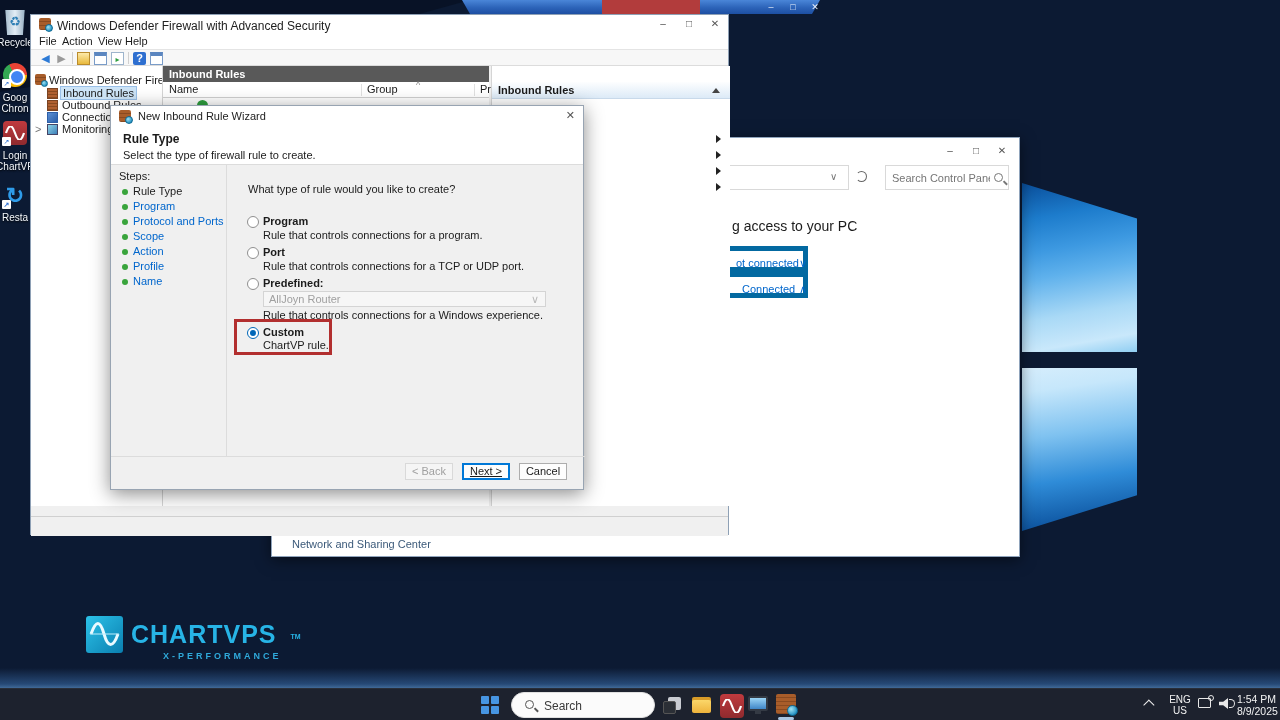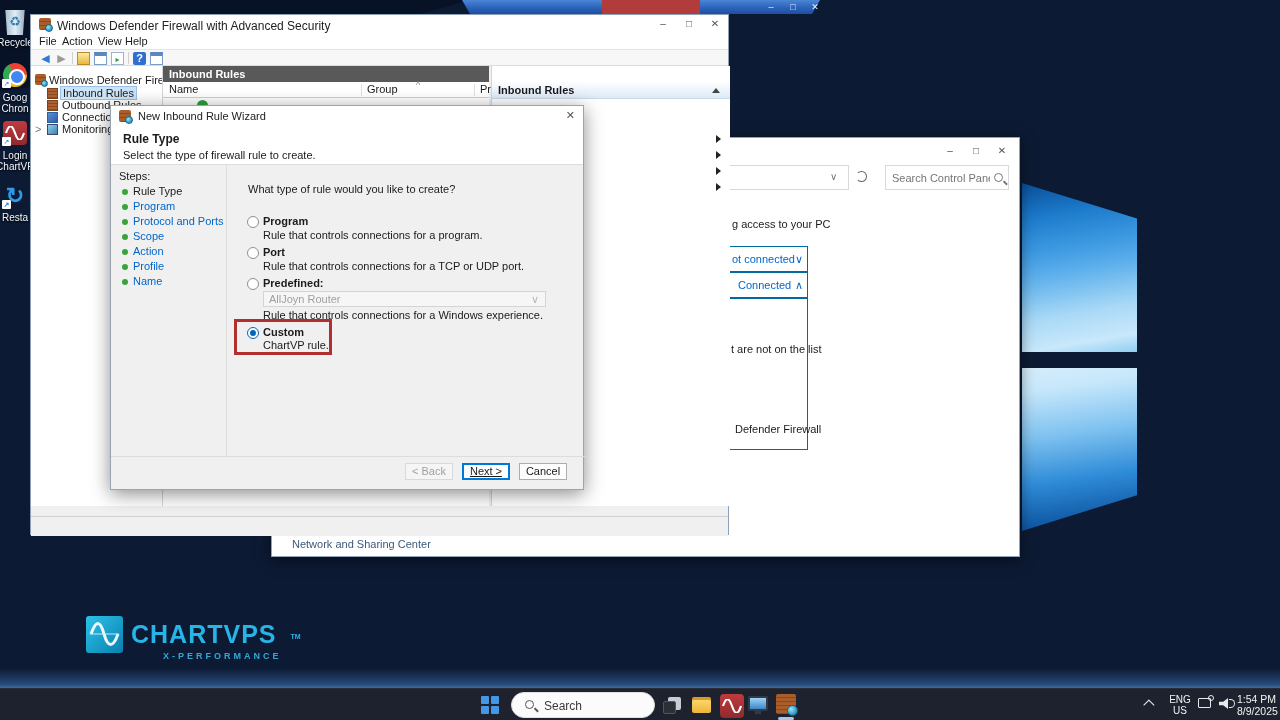--- a/index.html
+++ b/index.html
@@ -58,23 +58,23 @@
   .cap-btn { width:26px; height:16px; color:#555; font-size:10px; line-height:16px; text-align:center; }
 
   
   .bricks { background:repeating-linear-gradient(180deg,#a85d2a 0 3px,#8a4a20 3px 4px); border-radius:2px; }
   .bricks i { position:absolute; right:-2px; bottom:-2px; border-radius:50%;
     background:radial-gradient(circle at 35% 35%,#9fe2f2,#2a95c5 70%,#0d6a94); border:1px solid #0d6a94; }
 
   
   .cpwin { left:271px; top:137px; width:749px; height:420px; border:1px solid #90a4bc; z-index:10; }
   .cp-captions { position:absolute; right:4px; top:5px; display:flex; }
-  .cp-box { position:absolute; border:1px solid #0369a1; background:#fff; }
+  .cp-box { position:absolute; border:5px solid #0369a1; background:#fff; }
   .cp-blue { color:#0066cc; font-size:11px; }
-  .cp-frag { position:absolute; color:#1b1b1b; font-size:11px; white-space:nowrap; }
+  .cp-frag { position:absolute; color:#1b1b1b; font-size:14px; white-space:nowrap; }
   .cp-input { position:absolute; border:1px solid #d9d9d9; height:25px; font-size:11px; color:#444;
     padding:0 18px 0 6px; font-family:"Liberation Sans",sans-serif; outline:none; width:124px; }
   .mag { width:9px; height:9px; border:1.5px solid #777; border-radius:50%; }
   .mag::after { content:""; position:absolute; left:8px; top:8px; width:5px; height:1.5px; background:#777; transform:rotate(45deg); }
   .refresh { width:11px; height:11px; border:1.5px solid #666; border-radius:50%; border-left-color:transparent; }
 
   
   .fwwin { left:30px; top:14px; width:699px; height:521px; background:#f0f0f0; border:1px solid #8ea0b5; z-index:20; }
   .fw-title { position:absolute; left:0; top:0; width:100%; height:19px; background:#fff; }
   .fw-title-text { position:absolute; left:26px; top:4px; font-size:12px; color:#222; }
@@ -224,24 +224,20 @@
     <div class="cp-frag" style="left:460px;top:80px">g access to your PC</div>
 
     <div class="cp-box" style="left:449px;top:108px;width:87px;height:26px">
       <span class="abs cp-blue" style="left:10px;top:6px">ot connected</span>
       <span class="abs cp-blue" style="left:73px;top:6px">∨</span>
     </div>
     <div class="cp-box" style="left:449px;top:134px;width:87px;height:26px">
       <span class="abs cp-blue" style="left:16px;top:6px">Connected</span>
       <span class="abs cp-blue" style="left:73px;top:6px">∧</span>
     </div>
-    <div class="cp-box" style="left:449px;top:160px;width:87px;height:152px">
-      <span class="cp-frag" style="left:9px;top:44px">t are not on the list</span>
-      <span class="cp-frag" style="left:13px;top:124px">Defender Firewall</span>
-    </div>
 
     <div class="abs" style="left:20px;top:400px;font-size:11px;color:#3c5a7a">Network and Sharing Center</div>
   </div>
 
   <div class="abs fwwin">
     <div class="fw-title">
       <span class="abs bricks" style="left:8px;top:3px;width:12px;height:12px">
           <i style="width:8px;height:8px"></i>
         </span>
       <span class="fw-title-text">Windows Defender Firewall with Advanced Security</span>

